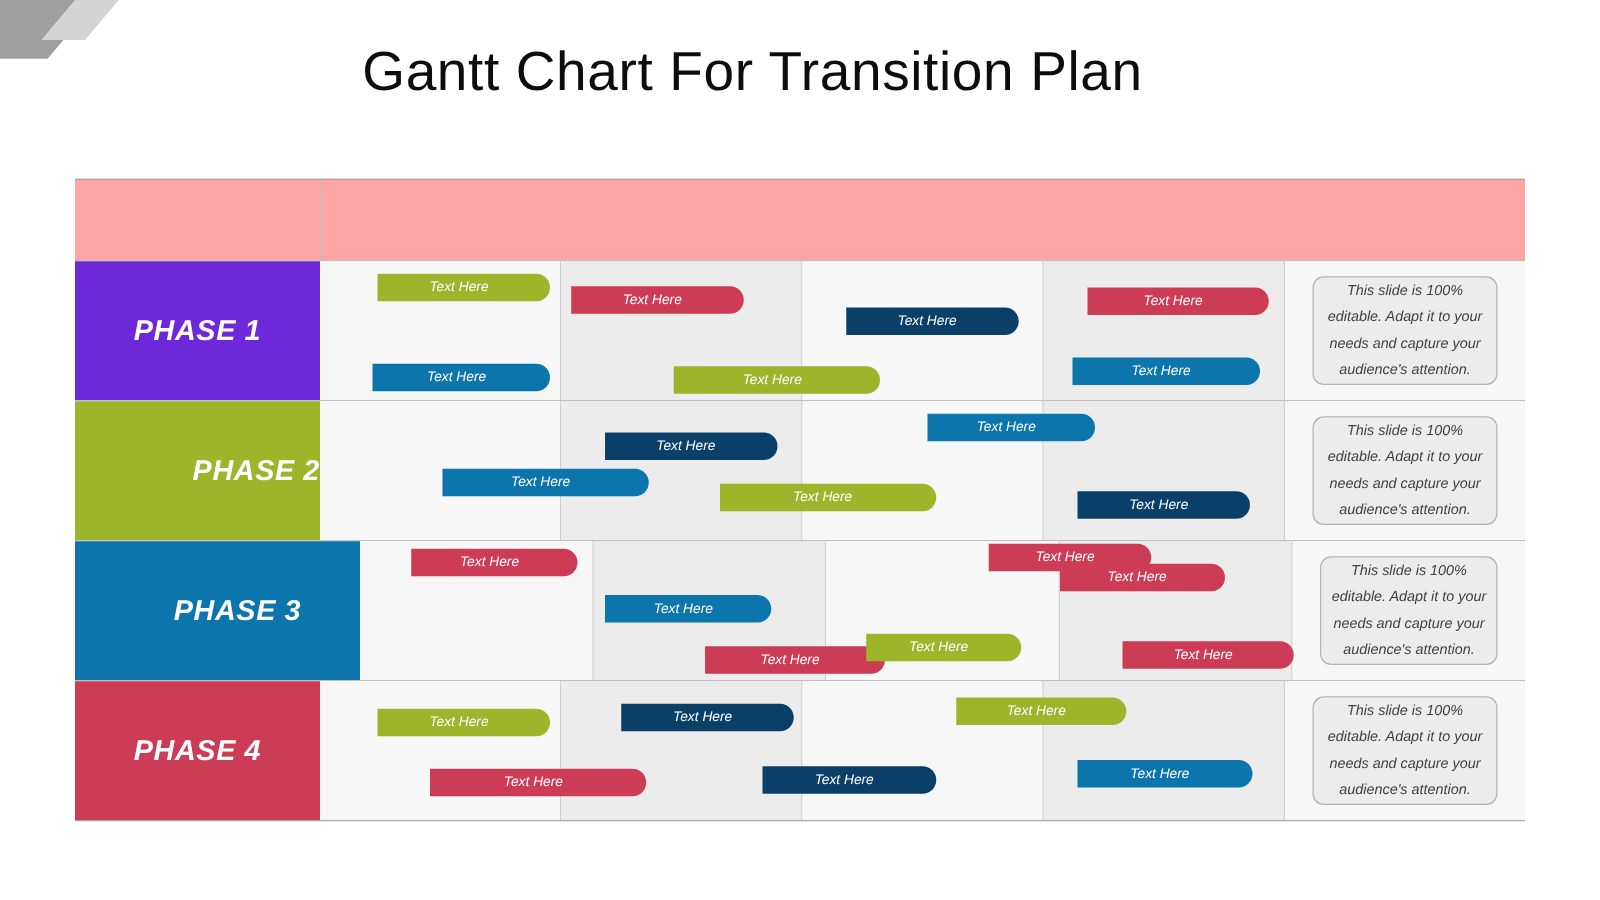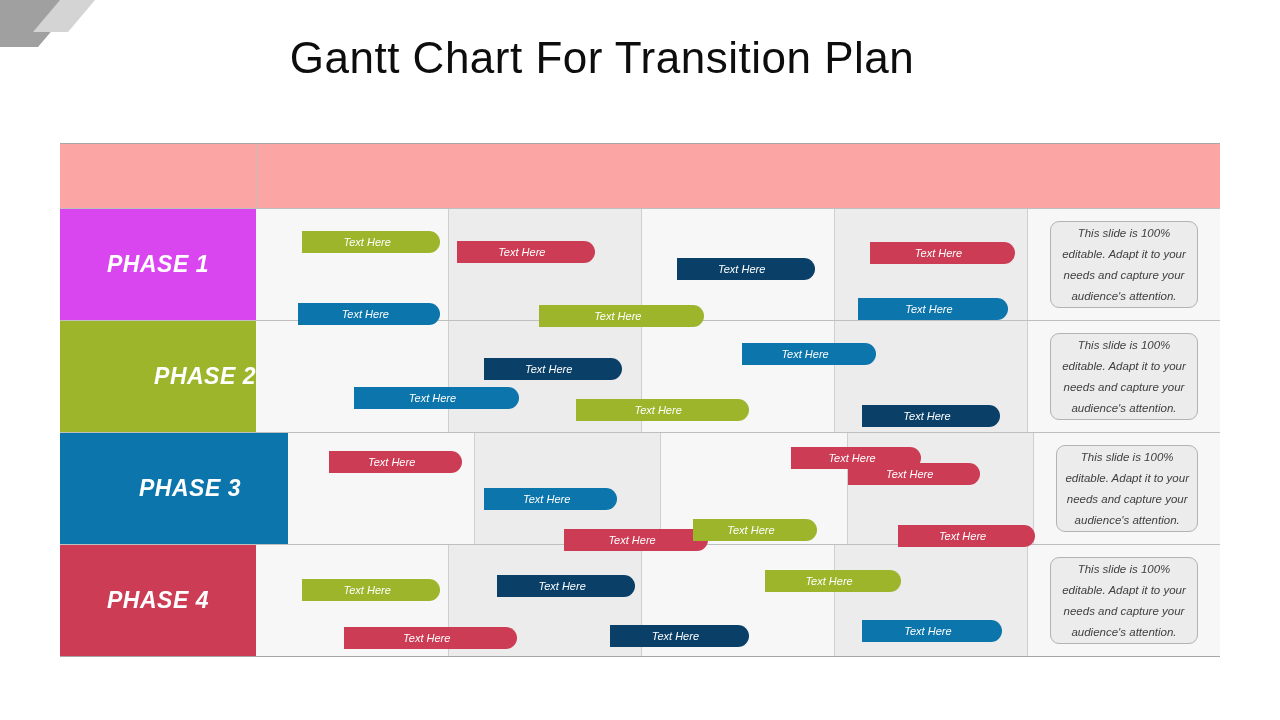--- a/index.html
+++ b/index.html
@@ -116,21 +116,20 @@
     align-items: center;
     justify-content: center;
     color: #ffffff;
     font-size: 11px;
     font-style: italic;
     font-family: "Liberation Sans", sans-serif;
     white-space: nowrap;
     z-index: 3;
     box-sizing: border-box;
     padding-right: 8px;
-    margin-top: 12px;
   }
 
   
   .note-box {
     position: absolute;
     left: 22px;
     right: 22px;
     top: 12px;
     bottom: 12px;
     border: 1px solid #b3b3b3;
@@ -165,21 +164,21 @@
 
   <div class="grid-row" id="header-row">
     <div class="label-cell"></div>
     <div class="q-cell">Q 1</div>
     <div class="q-cell">Q 2</div>
     <div class="q-cell">Q 1</div>
   </div>
 
   <div id="rows-host">
       <div class="grid-row phase-row">
-        <div class="phase-label" style="background: #d946ef;">
+        <div class="phase-label" style="background: #6d28d9;">
           <span>PHASE 1</span>
         </div>
         <div class="q-col shade-a">
           <div class="bar" style="background: rgb(156, 181, 43); left: 24%; width: 72%; top: 10px;">
             <span>Text Here</span>
           </div>
           <div class="bar" style="background: rgb(11, 117, 172); left: 22%; width: 74%; top: 82px;">
             <span>Text Here</span>
           </div>
         </div>

